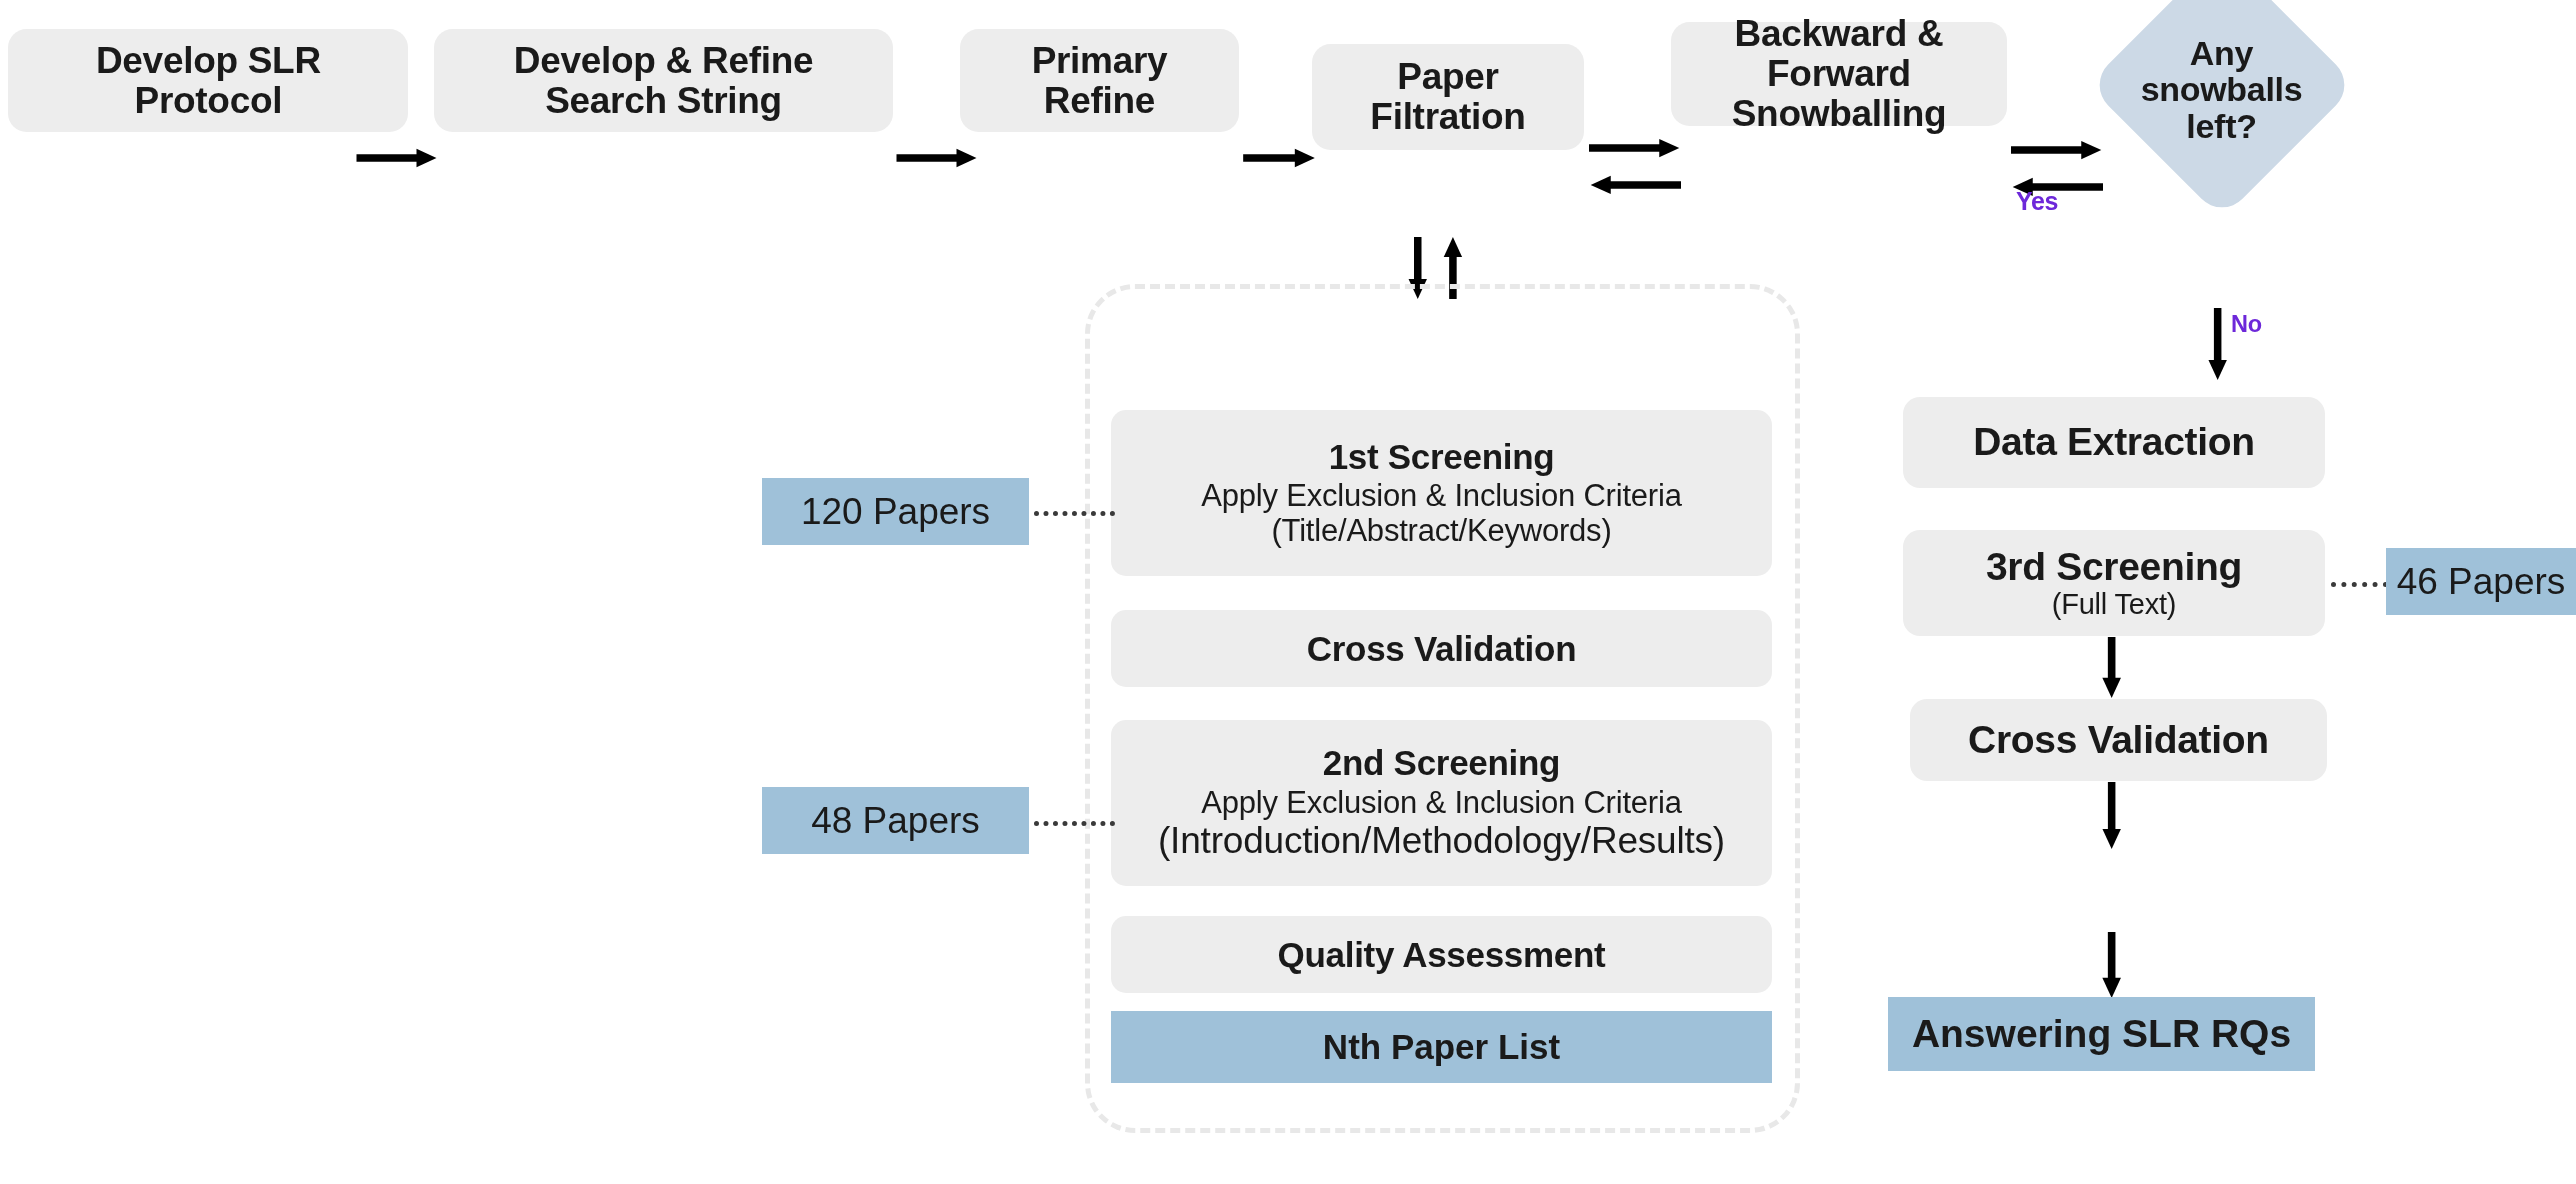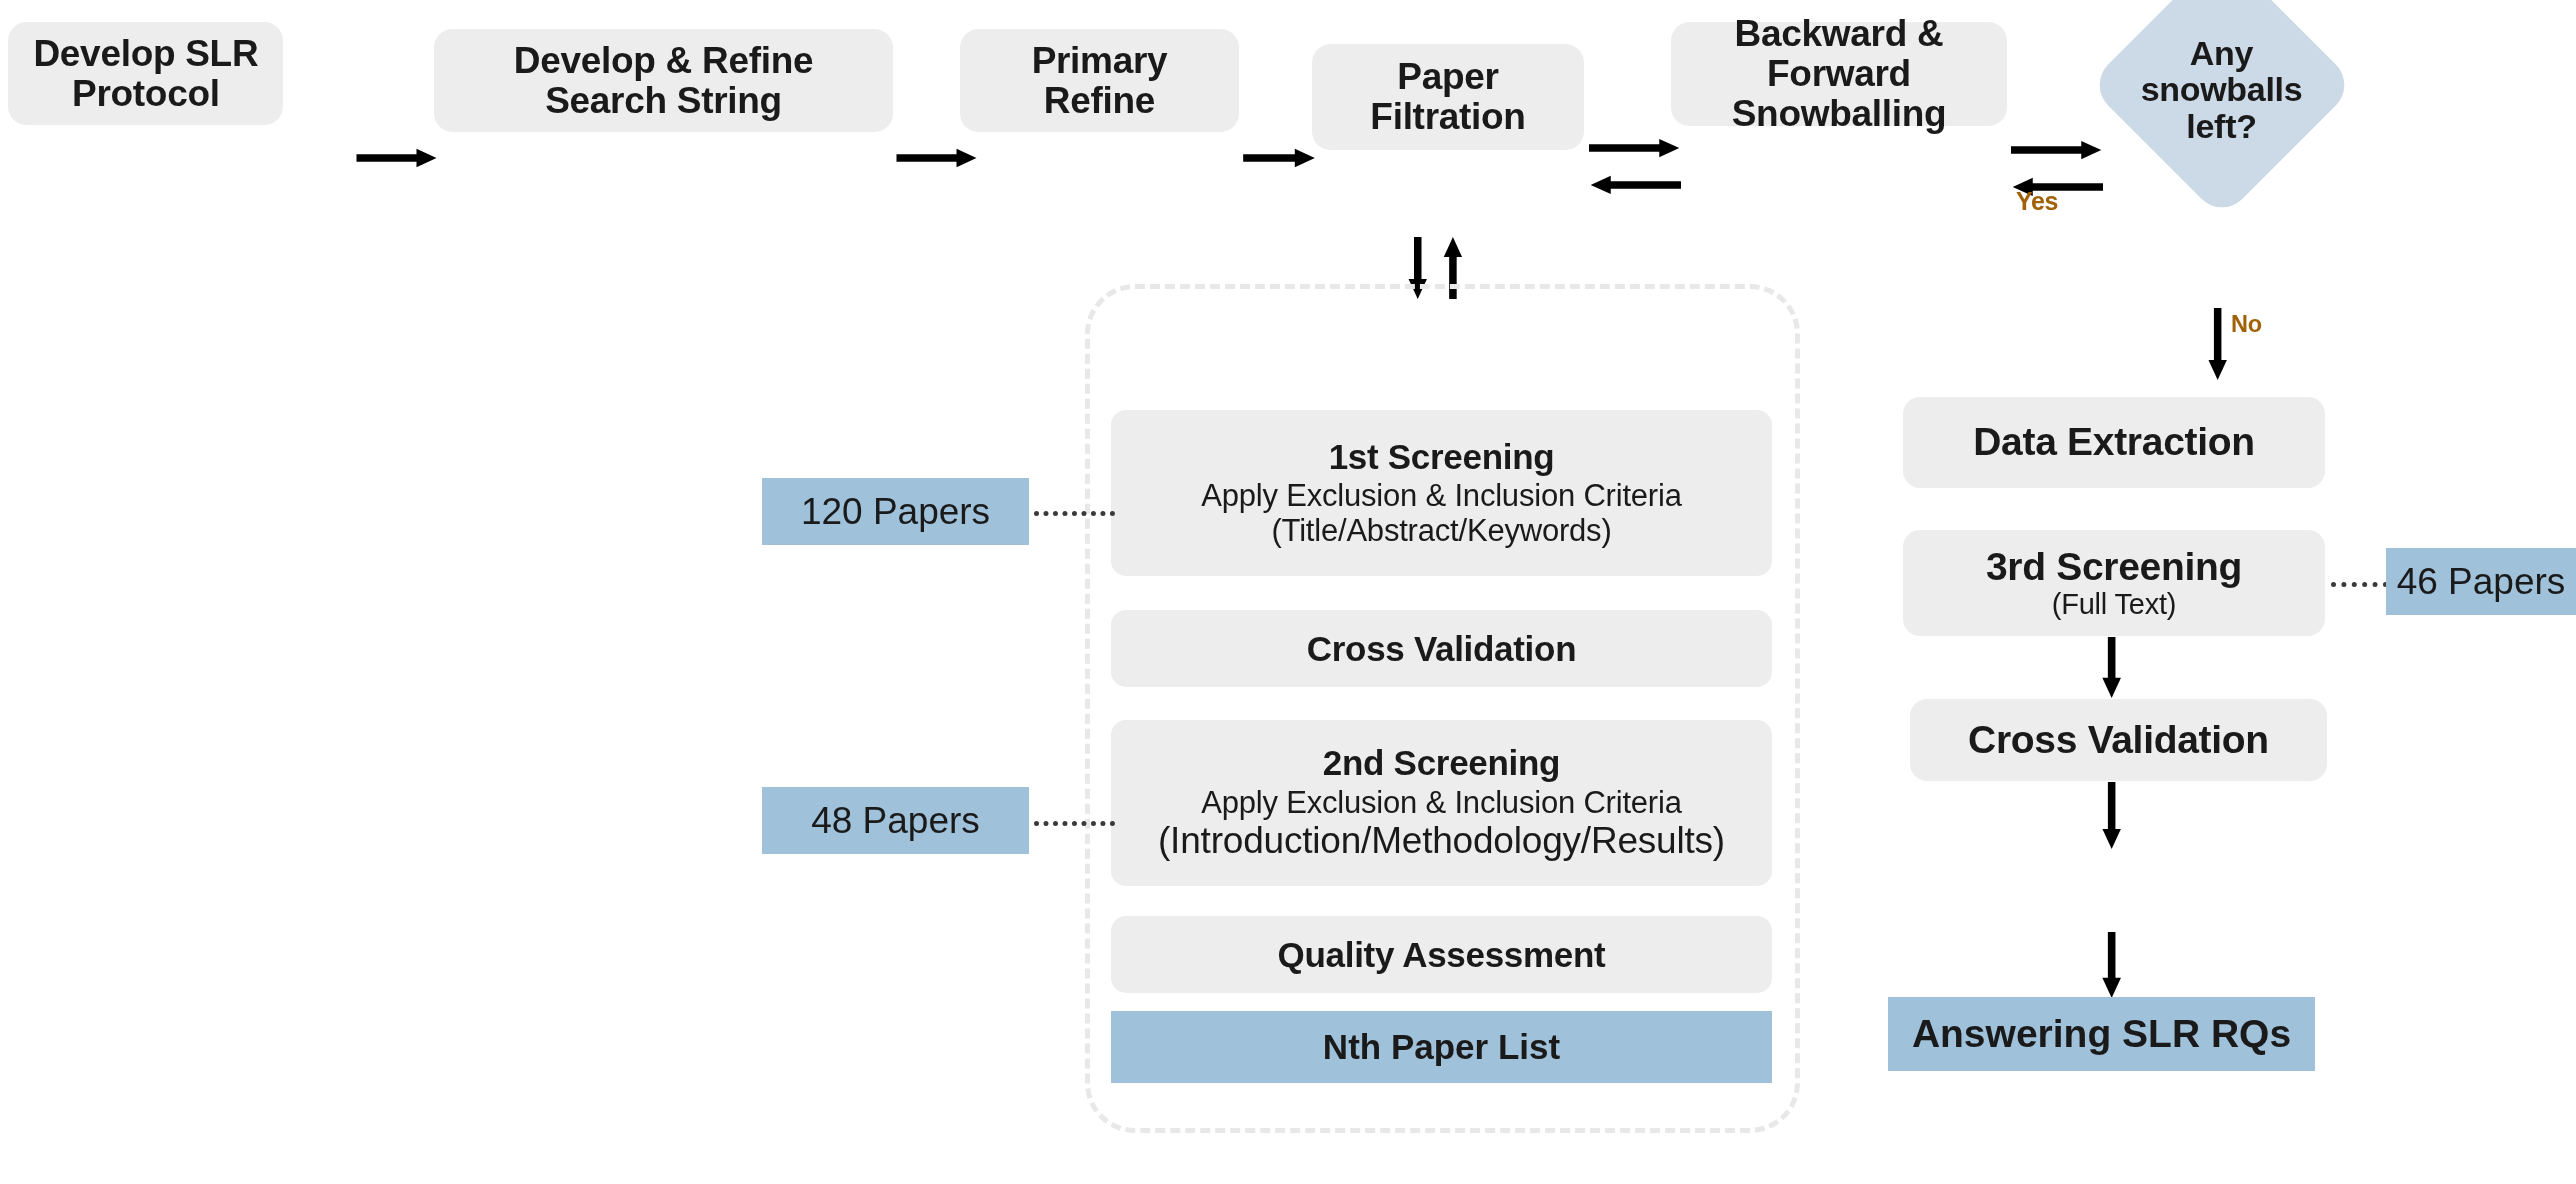--- a/index.html
+++ b/index.html
@@ -88,38 +88,38 @@
 
   
   .arrow { position: absolute; }
   .arrow svg { display: block; overflow: visible; }
 
   
   .edge-label {
     position: absolute;
     font-weight: bold;
     font-size: 25px;
-    color: #a16207;
+    color: #6d28d9;
     letter-spacing: -0.3px;
     white-space: nowrap;
   }
 
   
   .dotted-connector {
     position: absolute;
     height: 0;
     border-top: 5px dotted #3a3a3a;
   }
 </style>
 </head>
 <body>
 
 <div id="canvas">
 
-  <div class="node" style="left:8.4px; top:22px; width:275px; height:103px;">
+  <div class="node" style="left:8.4px; top:29px; width:400px; height:103px;">
     <div class="title" style="font-size:37px;">Develop SLR</div>
     <div class="title" style="font-size:37px;">Protocol</div>
   </div>
 
   <div class="arrow" style="left:356px; top:148px; width:81px; height:20px;">
     <svg width="81" height="20" viewBox="0 0 96 24">
       <line x1="0" y1="12" x2="78" y2="12" stroke="#000" stroke-width="9"></line>
       <polygon points="96,12 72,1 72,23" fill="#000"></polygon>
     </svg>
   </div>

